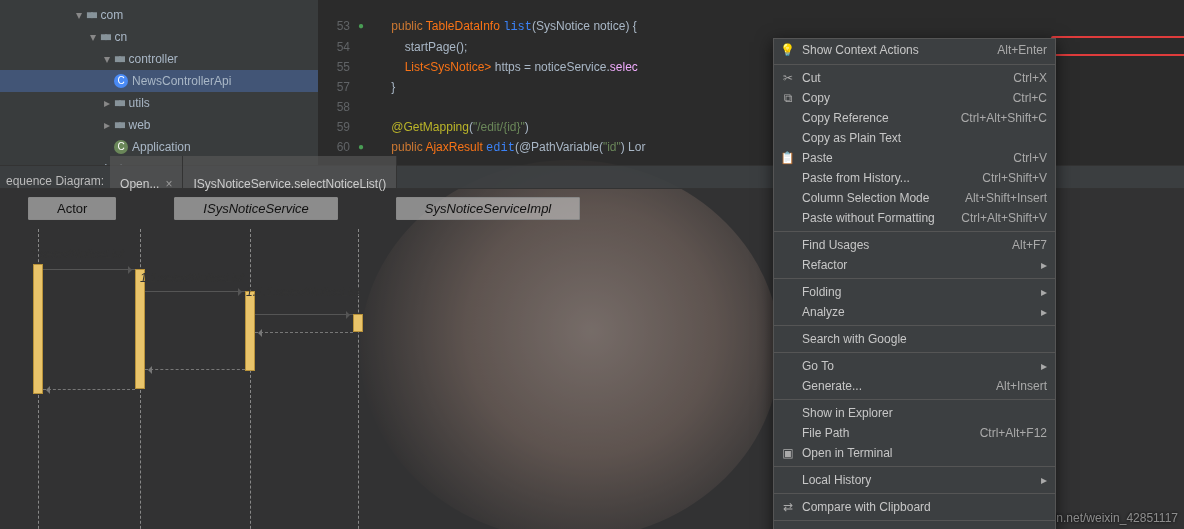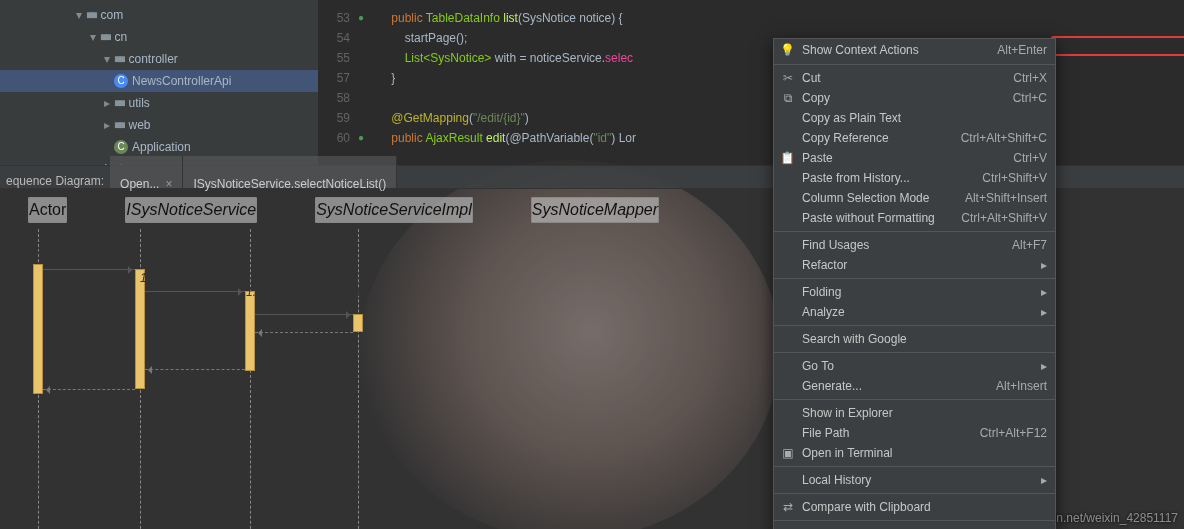--- a/index.html
+++ b/index.html
@@ -19,45 +19,45 @@
   .tree-row .folder { color:#6a8759; margin-right:4px; }
   .tree-row .folder.pkg::before { content:"\25A0\25A0"; letter-spacing:-3px; color:#87939a; margin-right:2px; }
   .tree-row .class-ico { display:inline-block; width:14px; height:14px; border-radius:7px; background:#4a8af4; color:#fff; text-align:center; line-height:14px; font-size:10px; margin-right:4px;}
   .tree-row.selected { background: rgba(75,110,175,0.5); }
   .indent-1 { padding-left:72px; }
   .indent-2 { padding-left:86px; }
   .indent-3 { padding-left:100px; }
   .indent-4 { padding-left:114px; }
   .indent-0b { padding-left:72px; }
 
-  .editor { flex:1; background: rgba(43,43,43,0.85); font-family: Consolas, monospace; font-size:13px; line-height:20px; padding-top:8px; position:relative; }
+  .editor { flex:1; background: rgba(43,43,43,0.85); font-family: Consolas, monospace; font-size:13px; line-height:20px; padding-top:16px; position:relative; }
   .code-line { display:flex; }
   .gutter { width:40px; text-align:right; color:#606366; padding-right:8px; }
   .gut-icons { width:20px; }
   .code { white-space:pre; color:#a9b7c6;}
   .k-key { color:#cc7832; }
   .k-str { color:#6a8759; }
-  .k-fn  { color:#bef264; }
-  .k-type{ color:#84cc16; }
+  .k-fn  { color:#3b82f6;font-family:Liberation Mono, monospace; }
+  .k-type{ color:#f97316; }
   .k-ann { color:#bbb529; }
-  .k-call{ color:#ec4899; }
+  .k-call{ color:#f0abfc; }
   .gutter-run { color:#499c54; font-size:10px; }
 
   .red-box { border:2px solid #e03c3c; border-radius:2px; position:absolute; }
   .code-red { left:733px; top:36px; width:135px; height:20px; }
 
   .lower { flex:1; position:relative; background: rgba(70,72,74,0.25); }
   .tabbar { height:24px; display:flex; align-items:flex-end; background:rgba(60,63,65,0.9); border-top:1px solid #333; border-bottom:1px solid #333; }
   .tabbar .lbl { padding:0 6px; color:#bbb; }
   .tabbar .tab { padding:16px 10px; height:24px; line-height:24px; background:rgba(85,85,85,0.7); color:#ccc; position:relative; border-right:1px solid #333;}
   .tabbar .tab .close { margin-left:6px; color:#999; }
 
   .diagram { position:relative; padding:8px 10px; }
   .actor-row { display:flex; gap:58px; align-items:flex-start; margin-left:18px; }
-  .box { padding:3px 0; border:1px solid #888; background:rgba(200,200,200,0.6); color:#111; font-size:16px; font-style:italic; border-radius:1px;}
+  .box { padding:3px 28px; border:1px solid #888; background:rgba(200,200,200,0.6); color:#111; font-size:13px; font-style:italic; border-radius:1px;}
   .box.actor { font-style:normal; }
   .lifeline { position:absolute; width:1px; border-left:1px dashed #888; top:40px; height:330px; }
   .activation { position:absolute; width:10px; background:#e9c46a; border:1px solid #b8923a; }
   .msg-label { position:absolute; color:#333; font-style:italic; font-size:12px; }
   .msg-arrow { position:absolute; height:1px; background:#555; }
   .msg-arrow::after { content:""; position:absolute; right:-1px; top:-3px; border:4px solid transparent; border-left-color:#555;}
   .msg-return { position:absolute; height:0; border-top:1px dashed #777; }
   .msg-return::before { content:""; position:absolute; left:-1px; top:-4px; border:4px solid transparent; border-right-color:#777; }
 
   
@@ -132,21 +132,21 @@
           <span class="code"><span>    </span><span class="k-key">public </span><span class="k-type">TableDataInfo </span><span class="k-fn">list</span><span>(SysNotice notice) {</span></span>
         </div>
       <div class="code-line">
           <span class="gutter">54</span>
           <span class="gut-icons"></span>
           <span class="code">        startPage();</span>
         </div>
       <div class="code-line">
           <span class="gutter">55</span>
           <span class="gut-icons"></span>
-          <span class="code"><span>        </span><span class="k-type">List&lt;SysNotice&gt;</span><span> with = noticeService.</span><span class="k-call">selec</span></span>
+          <span class="code"><span>        </span><span class="k-type">List&lt;SysNotice&gt;</span><span> https = noticeService.</span><span class="k-call">selec</span></span>
         </div>
       <div class="code-line">
           <span class="gutter">57</span>
           <span class="gut-icons"></span>
           <span class="code">    }</span>
         </div>
       <div class="code-line">
           <span class="gutter">58</span>
           <span class="gut-icons"></span>
           <span class="code"></span>
@@ -169,21 +169,20 @@
       <span class="lbl">equence Diagram:</span>
       <div class="tab"><span>Open...</span><span class="close">×</span></div>
       <div class="tab"><span>ISysNoticeService.selectNoticeList()</span></div>
     </div>
 
     <div class="diagram">
       <div class="actor-row">
         <div class="box actor">Actor</div>
         <div class="box">ISysNoticeService</div>
         <div class="box">SysNoticeServiceImpl</div>
-        <div class="box">SysNoticeMapper</div>
       </div>
 
       <div class="lifeline" style="left:38px"></div>
       <div class="lifeline" style="left:140px"></div>
       <div class="lifeline" style="left:250px"></div>
       <div class="lifeline" style="left:358px"></div>
 
       <div class="activation" style="left:33px; top:75px; height:130px"></div>
       <div class="activation" style="left:135px; top:80px; height:120px"></div>
       <div class="activation" style="left:245px; top:102px; height:80px"></div>
@@ -215,25 +214,25 @@
         <span class="ctx-ico">✂</span>
         <span class="txt">Cut</span>
         <span class="shortcut">Ctrl+X</span>
       </div>
     <div class="ctx-row">
         <span class="ctx-ico">⧉</span>
         <span class="txt">Copy</span>
         <span class="shortcut">Ctrl+C</span>
       </div>
     <div class="ctx-row">
-        <span class="txt">Copy as Plain Text</span>
-      </div>
-    <div class="ctx-row">
         <span class="txt">Copy Reference</span>
         <span class="shortcut">Ctrl+Alt+Shift+C</span>
+      </div>
+    <div class="ctx-row">
+        <span class="txt">Copy as Plain Text</span>
       </div>
     <div class="ctx-row">
         <span class="ctx-ico">📋</span>
         <span class="txt">Paste</span>
         <span class="shortcut">Ctrl+V</span>
       </div>
     <div class="ctx-row">
         <span class="txt">Paste from History...</span>
         <span class="shortcut">Ctrl+Shift+V</span>
       </div>

